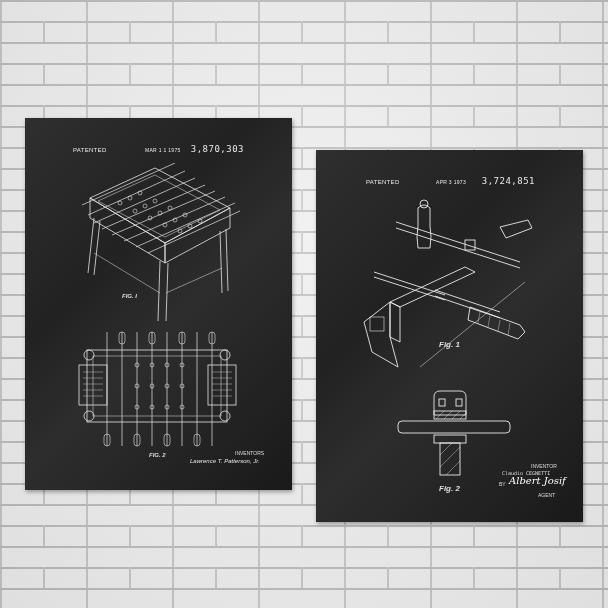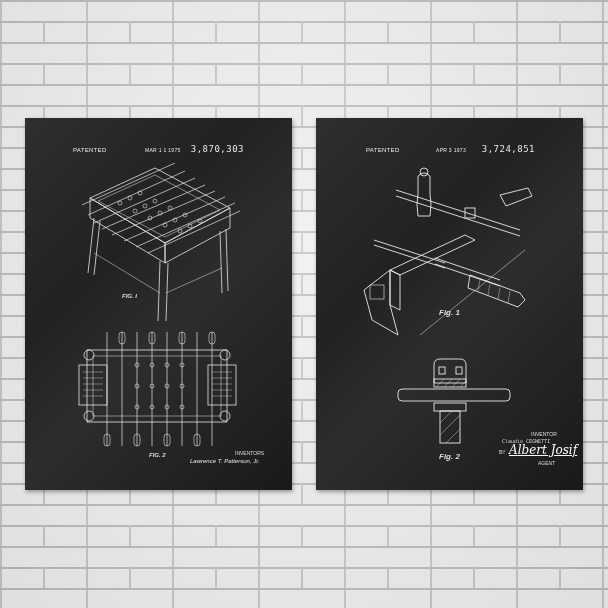--- a/index.html
+++ b/index.html
@@ -20,32 +20,32 @@
   }
   .shade{position:absolute;inset:0;
     background:radial-gradient(ellipse at 50% 40%, rgba(255,255,255,0.25), rgba(0,0,0,0.06));}
   .poster{position:absolute;top:118px;width:267px;height:372px;
     background:
       linear-gradient(135deg, rgba(255,255,255,0.06) 0%, rgba(0,0,0,0) 35%, rgba(255,255,255,0.05) 55%, rgba(0,0,0,0.25) 100%),
       #222;
     box-shadow:1px 2px 4px rgba(0,0,0,0.35);
     overflow:hidden;color:#e8e8e8;text-align:center;}
   .poster.left{left:25px;}
-  .poster.right{left:316px;}
+  .poster.right{left:316px;margin-top:32px;}
   .hdr{position:absolute;top:26px;left:0;right:0;height:14px;font-size:6px;letter-spacing:0.3px;}
   .hdr .pat{position:absolute;left:48px;top:3px;}
   .right .hdr .pat{left:50px;}
   .hdr .date{position:absolute;left:120px;top:3px;font-size:5px;}
   .hdr .num{position:absolute;right:48px;top:0;font-size:9px;font-family:"DejaVu Sans Mono",monospace;letter-spacing:0.5px;}
   .right .hdr .num{right:48px;}
   svg{position:absolute;}
   .fig{position:absolute;font-style:italic;font-size:6px;color:#ddd;font-weight:bold;}
   .inv{position:absolute;font-size:5px;color:#ddd;}
   .invname{position:absolute;font-size:6px;font-style:italic;color:#e5e5e5;}
-  .sig{position:absolute;font-family:"DejaVu Serif",serif;font-style:italic;font-size:12px;color:#fff;text-decoration:underline;}
+  .sig{position:absolute;font-family:"DejaVu Serif",serif;font-style:italic;font-size:10px;color:#fff;}
 </style>
 </head>
 <body>
 
 <div class="wall"></div>
 <div class="wall-offset"></div>
 <div class="shade"></div>
 
 <div class="poster left">
   <div class="hdr">

